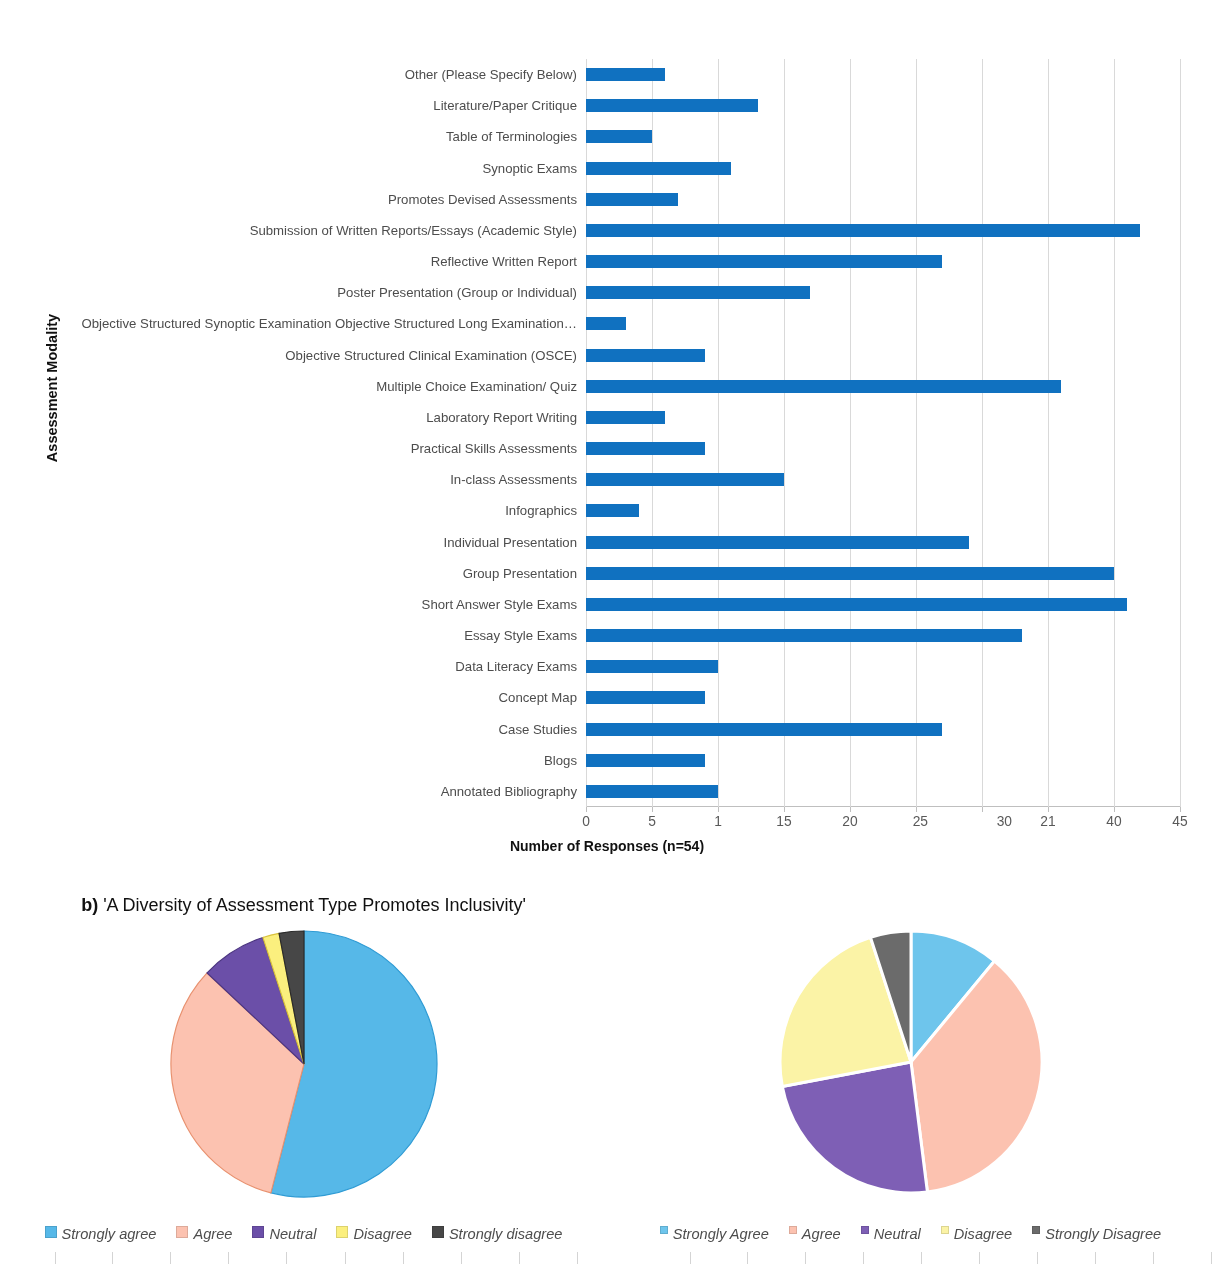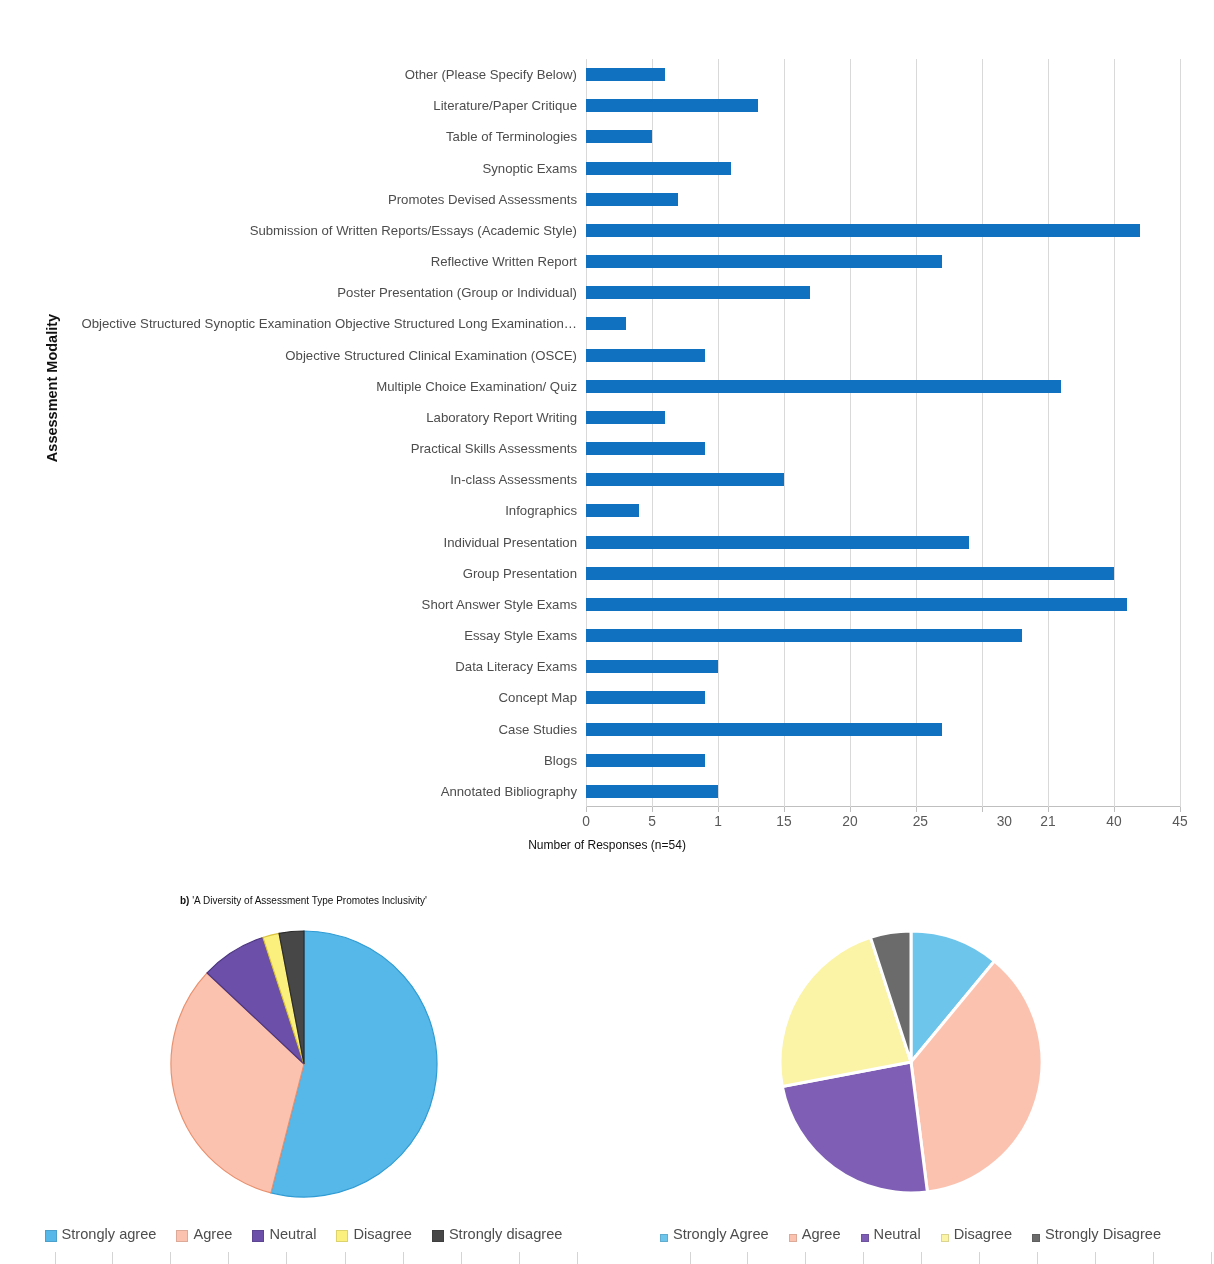--- a/index.html
+++ b/index.html
@@ -111,55 +111,55 @@
     position: absolute;
     top: 100%;
     width: 1px; height: 5px;
     background: #bfbfbf;
   }
   #xlabel-a {
     position: absolute;
     left: 0; top: 838px;
     width: 1214px;
     text-align: center;
-    font-size: 12px;
-    font-weight: normal;
+    font-size: 14px;
+    font-weight: bold;
     color: #111111;
   }
 
   
   .pie-panel { position: absolute; top: 880px; height: 384px; }
   #panel-b { left: 0; width: 607px; }
   #panel-c { left: 607px; width: 607px; }
 
   .pie-title {
     position: absolute;
     top: 15px;
     width: 100%;
     text-align: center;
-    font-size: 10px;
+    font-size: 18px;
     color: #111111;
     white-space: nowrap;
   }
   .pie-title .lead { font-weight: bold; }
 
   .pie-wrap { position: absolute; top: 48px; width: 100%; height: 255px; }
   .pie-wrap svg { display: block; margin: 0 auto; }
 
   .pie-legend {
     position: absolute;
     bottom: 22px;
     width: 100%;
     display: flex;
     justify-content: center;
     align-items: center;
     gap: 20px;
     white-space: nowrap;
   }
-  .legend-item { display: flex; align-items: flex-end; gap: 5px; }
+  .legend-item { display: flex; align-items: flex-start; gap: 5px; font-style: italic; }
   .legend-swatch { display: inline-block; border: 1px solid rgba(0,0,0,0.12); }
   #panel-b .legend-swatch { width: 12px; height: 12px; }
   #panel-c .legend-swatch { width: 8px; height: 8px; }
   .legend-text { font-size: 14.6px; color: #4d4d4d; }
 
   
   #bottom-ticks {
     position: absolute;
     left: 0; bottom: 0;
     width: 1214px; height: 14px;

